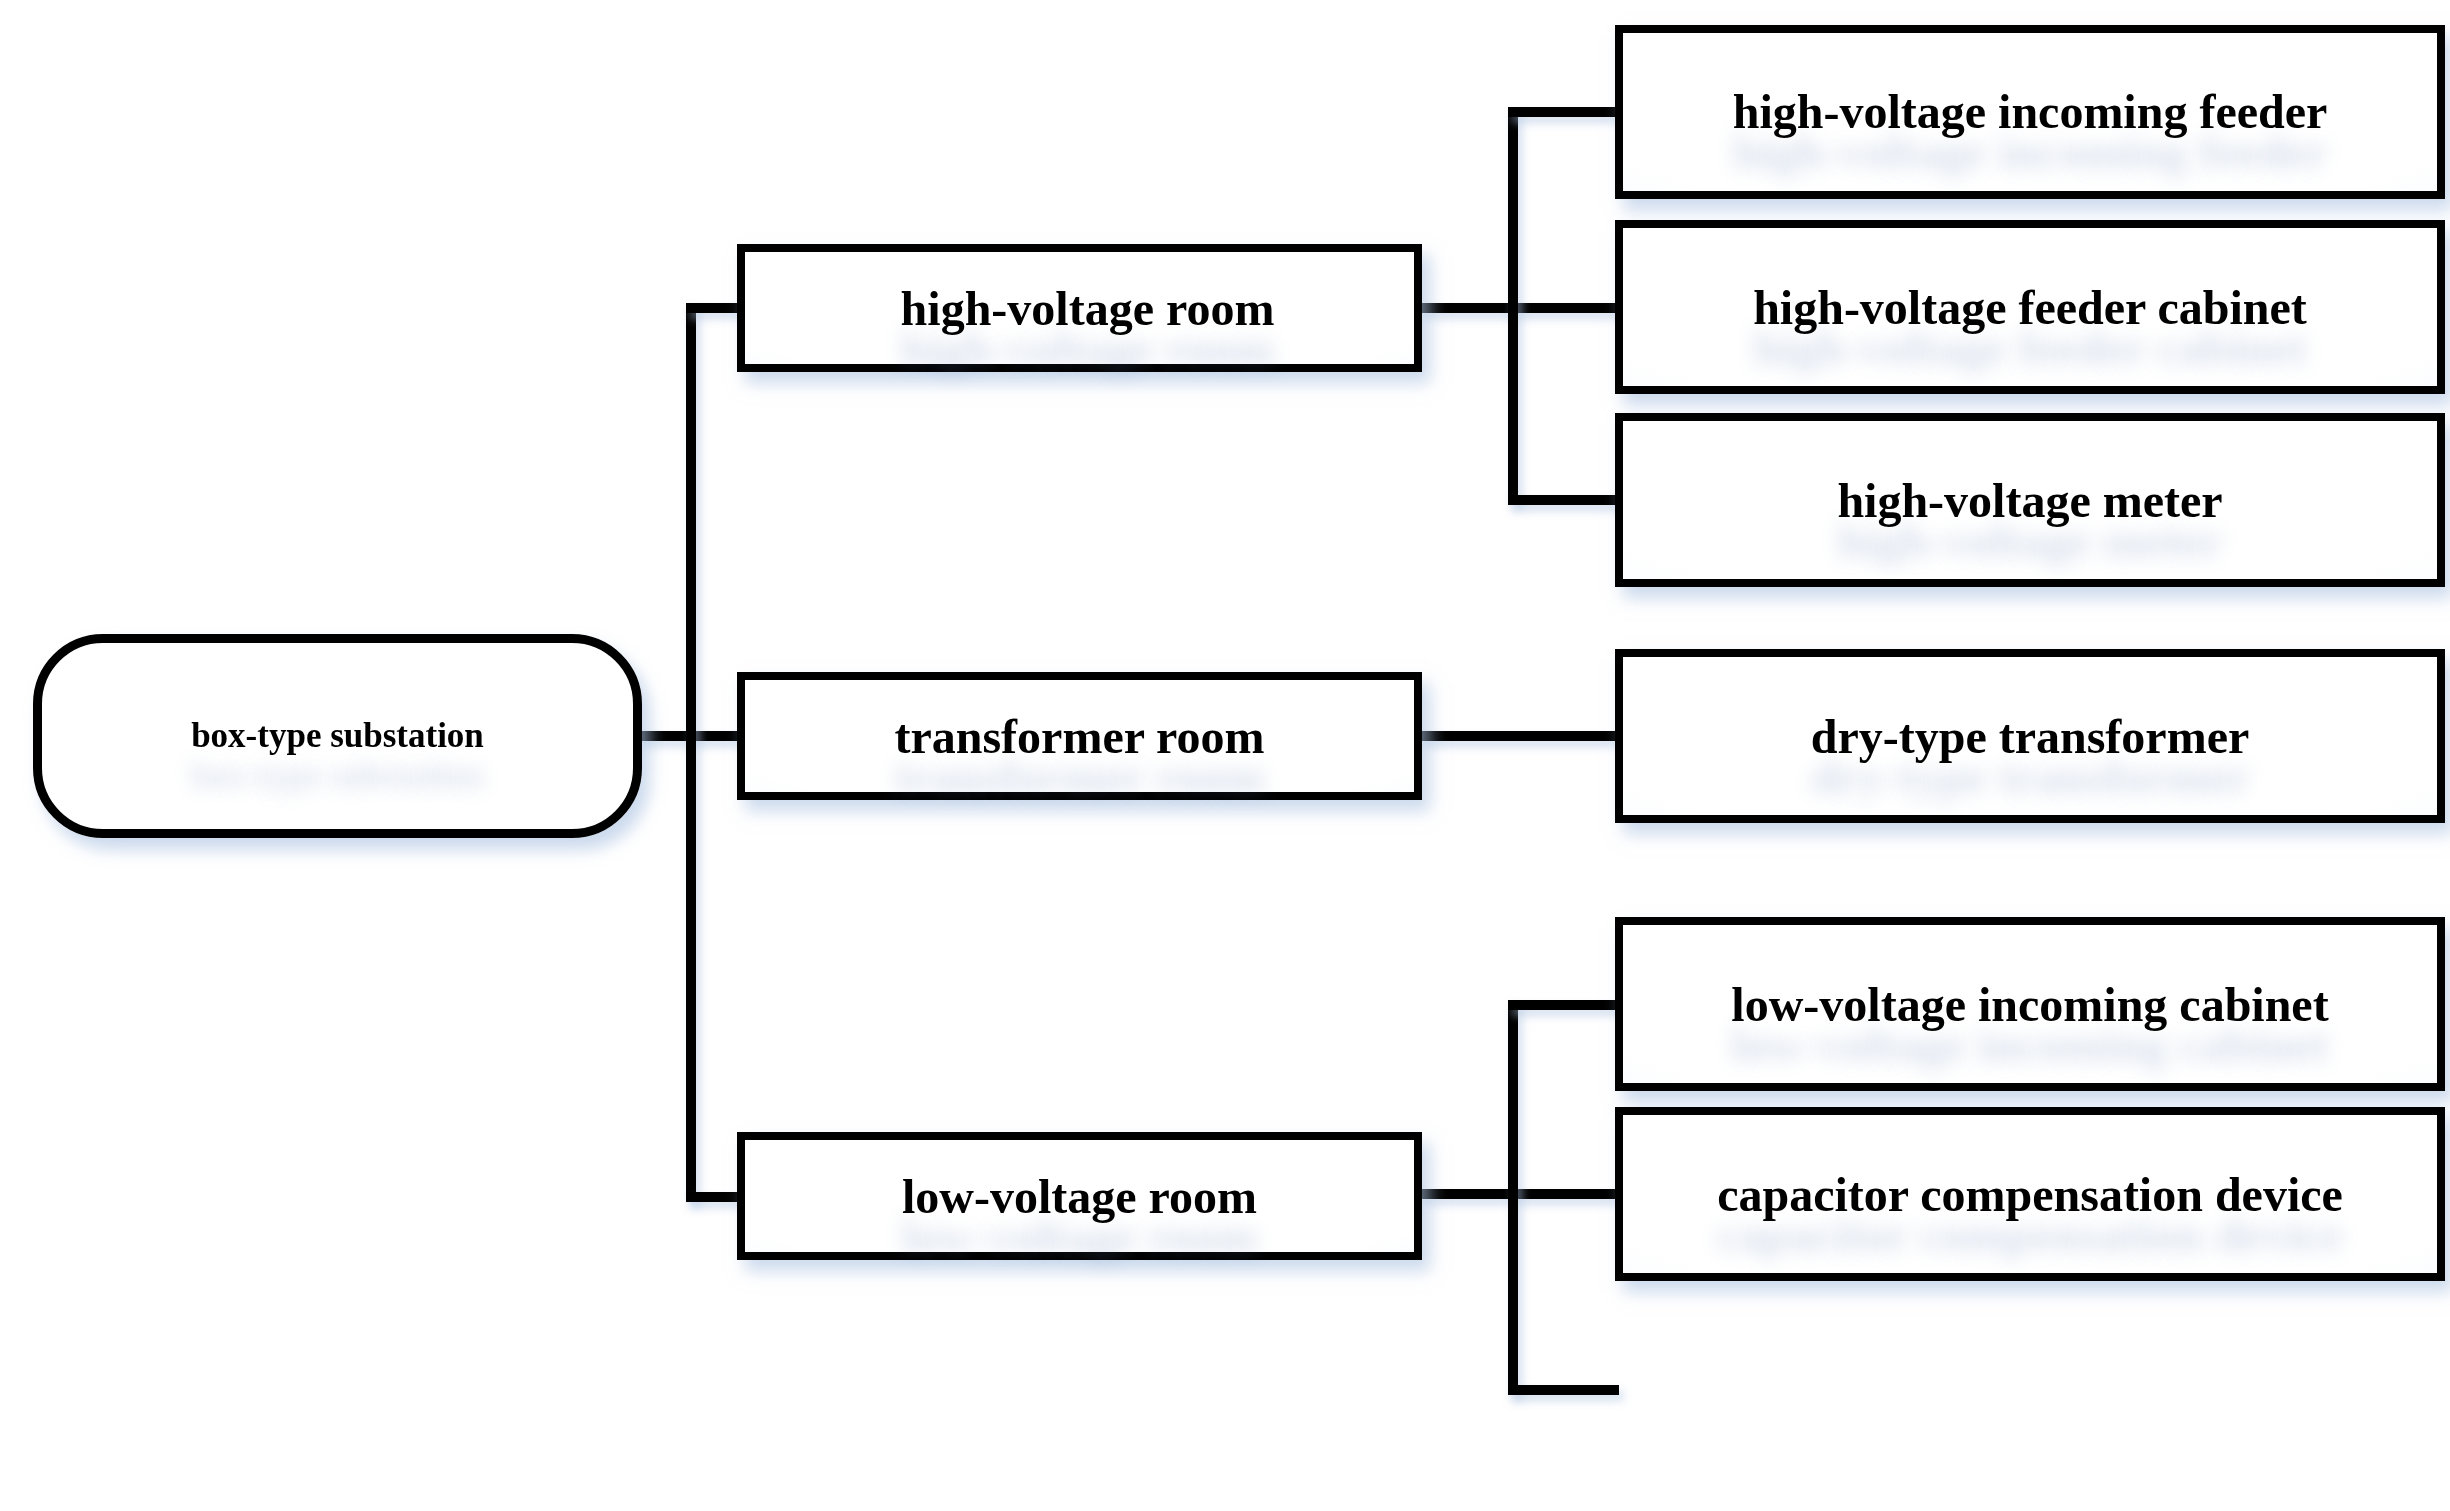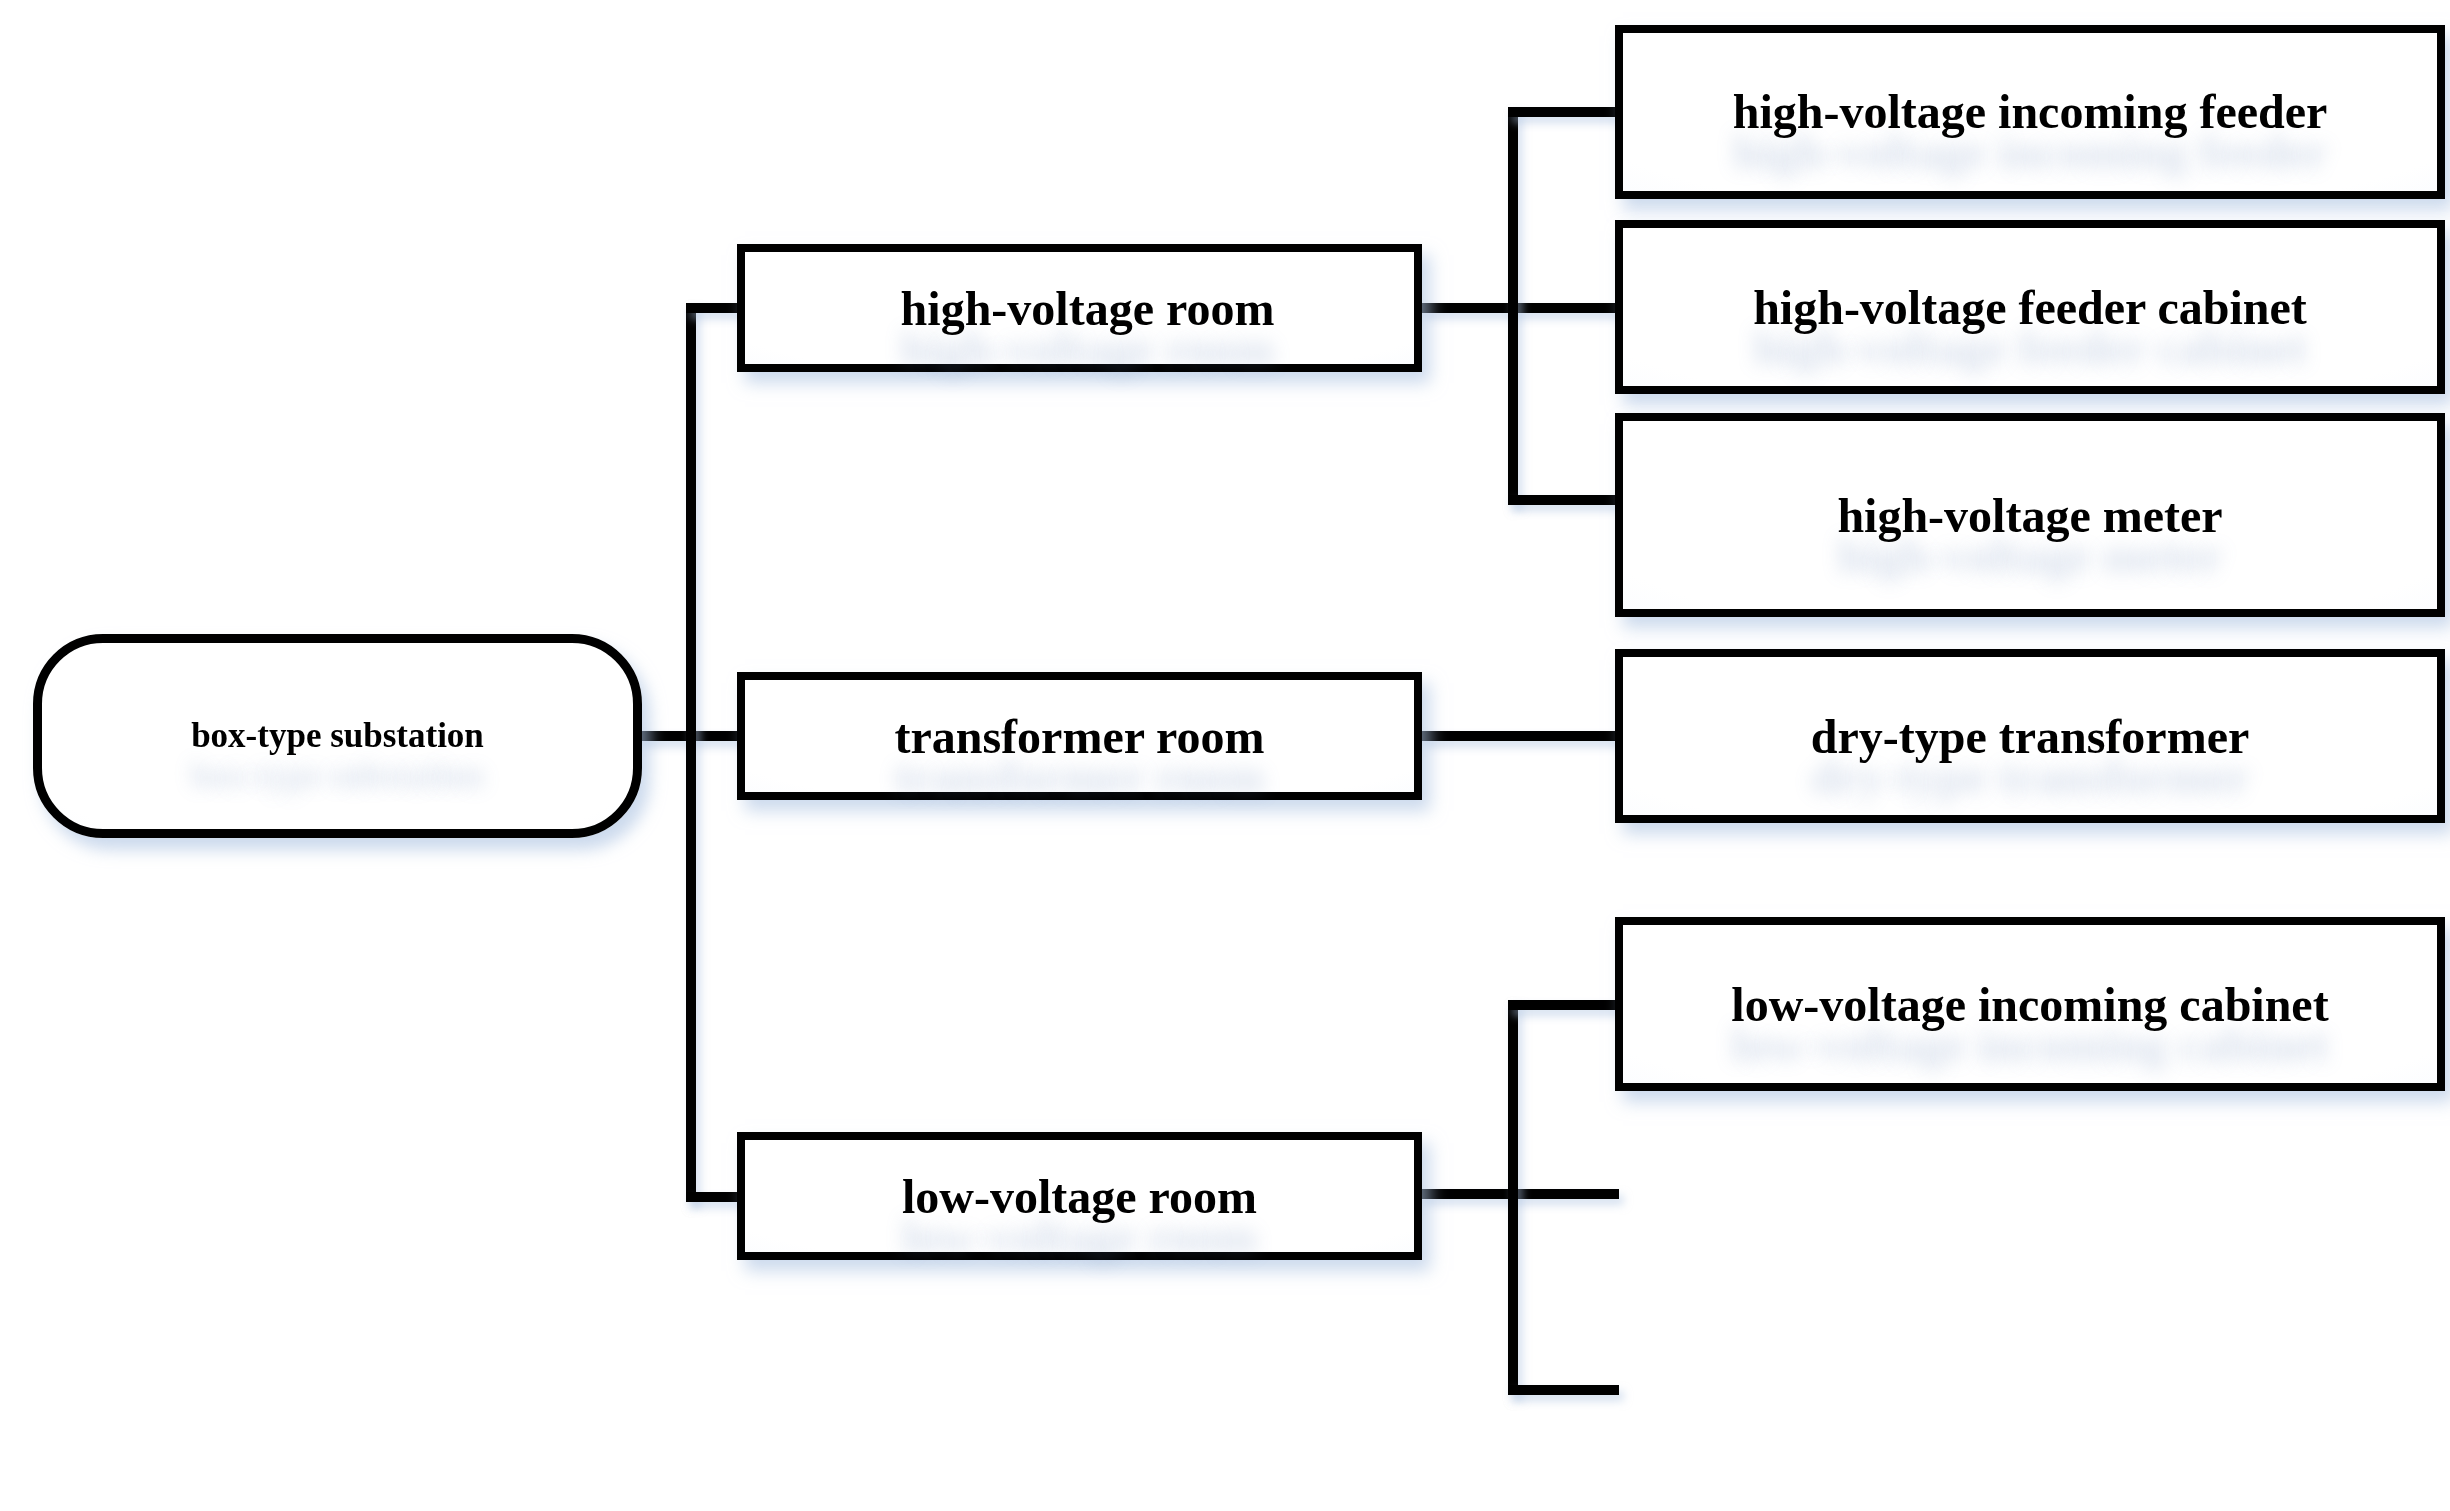--- a/index.html
+++ b/index.html
@@ -72,26 +72,29 @@
   <div class="node" style="left:737px; top:1132px; width:685px; height:128px;">
     <span class="label">low-voltage room</span>
   </div>
 
   <div class="node" style="left:1615px; top:24.6px; width:830px; height:174px;">
     <span class="label">high-voltage incoming feeder</span>
   </div>
   <div class="node" style="left:1615px; top:220px; width:830px; height:174px;">
     <span class="label">high-voltage feeder cabinet</span>
   </div>
-  <div class="node" style="left:1615px; top:413px; width:830px; height:204px;">
+  <div class="node" style="left:1615px; top:413px; width:830px; height:174px;">
     <span class="label">high-voltage meter</span>
   </div>
 
   <div class="node" style="left:1615px; top:649px; width:830px; height:174px;">
     <span class="label">dry-type transformer</span>
   </div>
 
   <div class="node" style="left:1615px; top:917px; width:830px; height:174px;">
     <span class="label">low-voltage incoming cabinet</span>
   </div>
+  <div class="node" style="left:1615px; top:1107px; width:830px; height:174px;">
+    <span class="label">capacitor compensation device</span>
+  </div>
 
 </div>
 
 
 </body></html>

